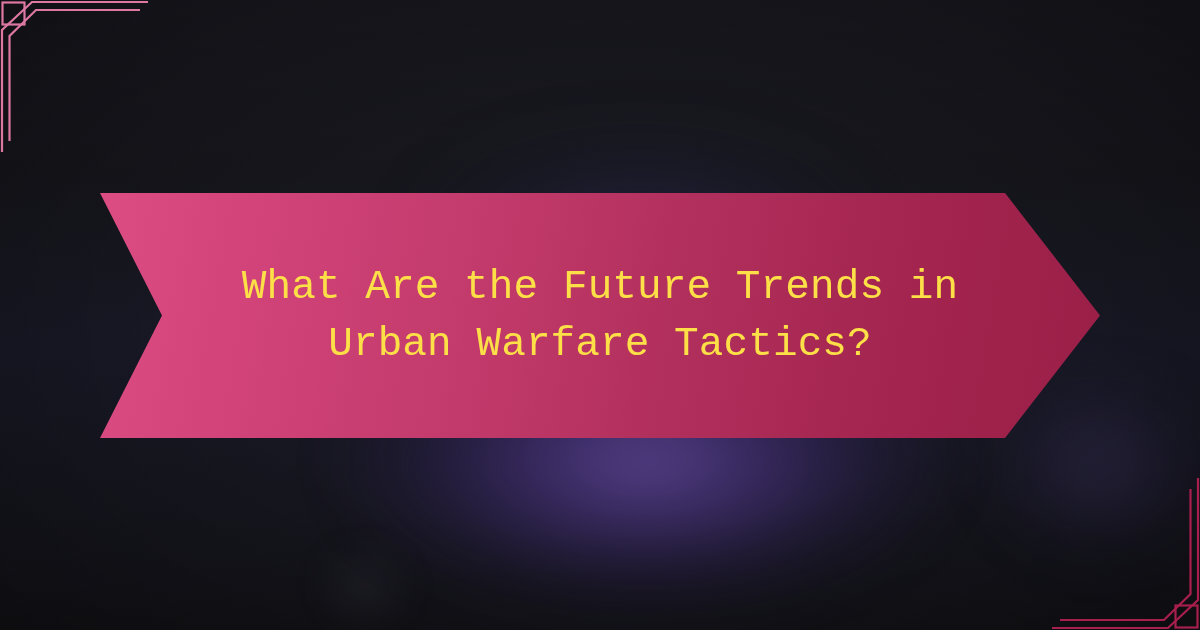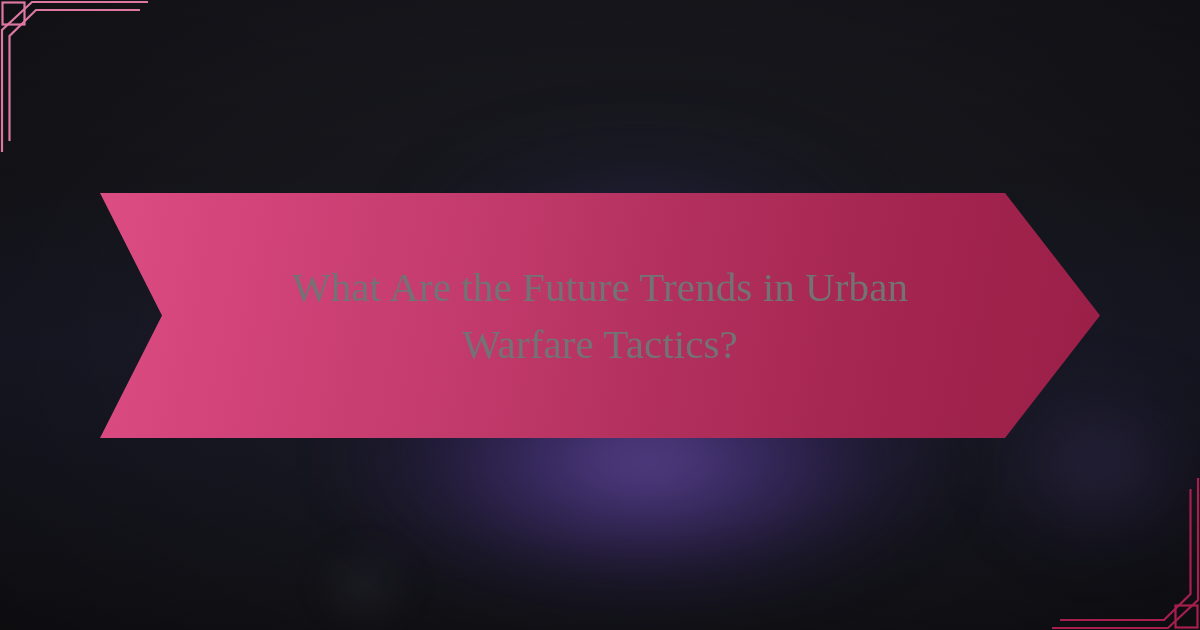--- a/index.html
+++ b/index.html
@@ -114,28 +114,28 @@
       6.2% 50%
     );
   }
   .banner-title {
     position: absolute;
     inset: 0;
     display: flex;
     align-items: center;
     justify-content: center;
     text-align: center;
-    color: #737373;
+    color: #fde047;
     font-size: 41px;
     line-height: 1.38;
     font-weight: 400;
     letter-spacing: 0.1px;
     padding: 16px 140px;
     box-sizing: border-box;
-    font-family: Liberation Serif, serif;
+    font-family: Liberation Mono, monospace;
     font-stretch: condensed;
     text-rendering: optimizeLegibility;
   }
 </style>
 </head>
 <body>
 
 <div id="canvas">
 
   <div class="bg-base"></div>

